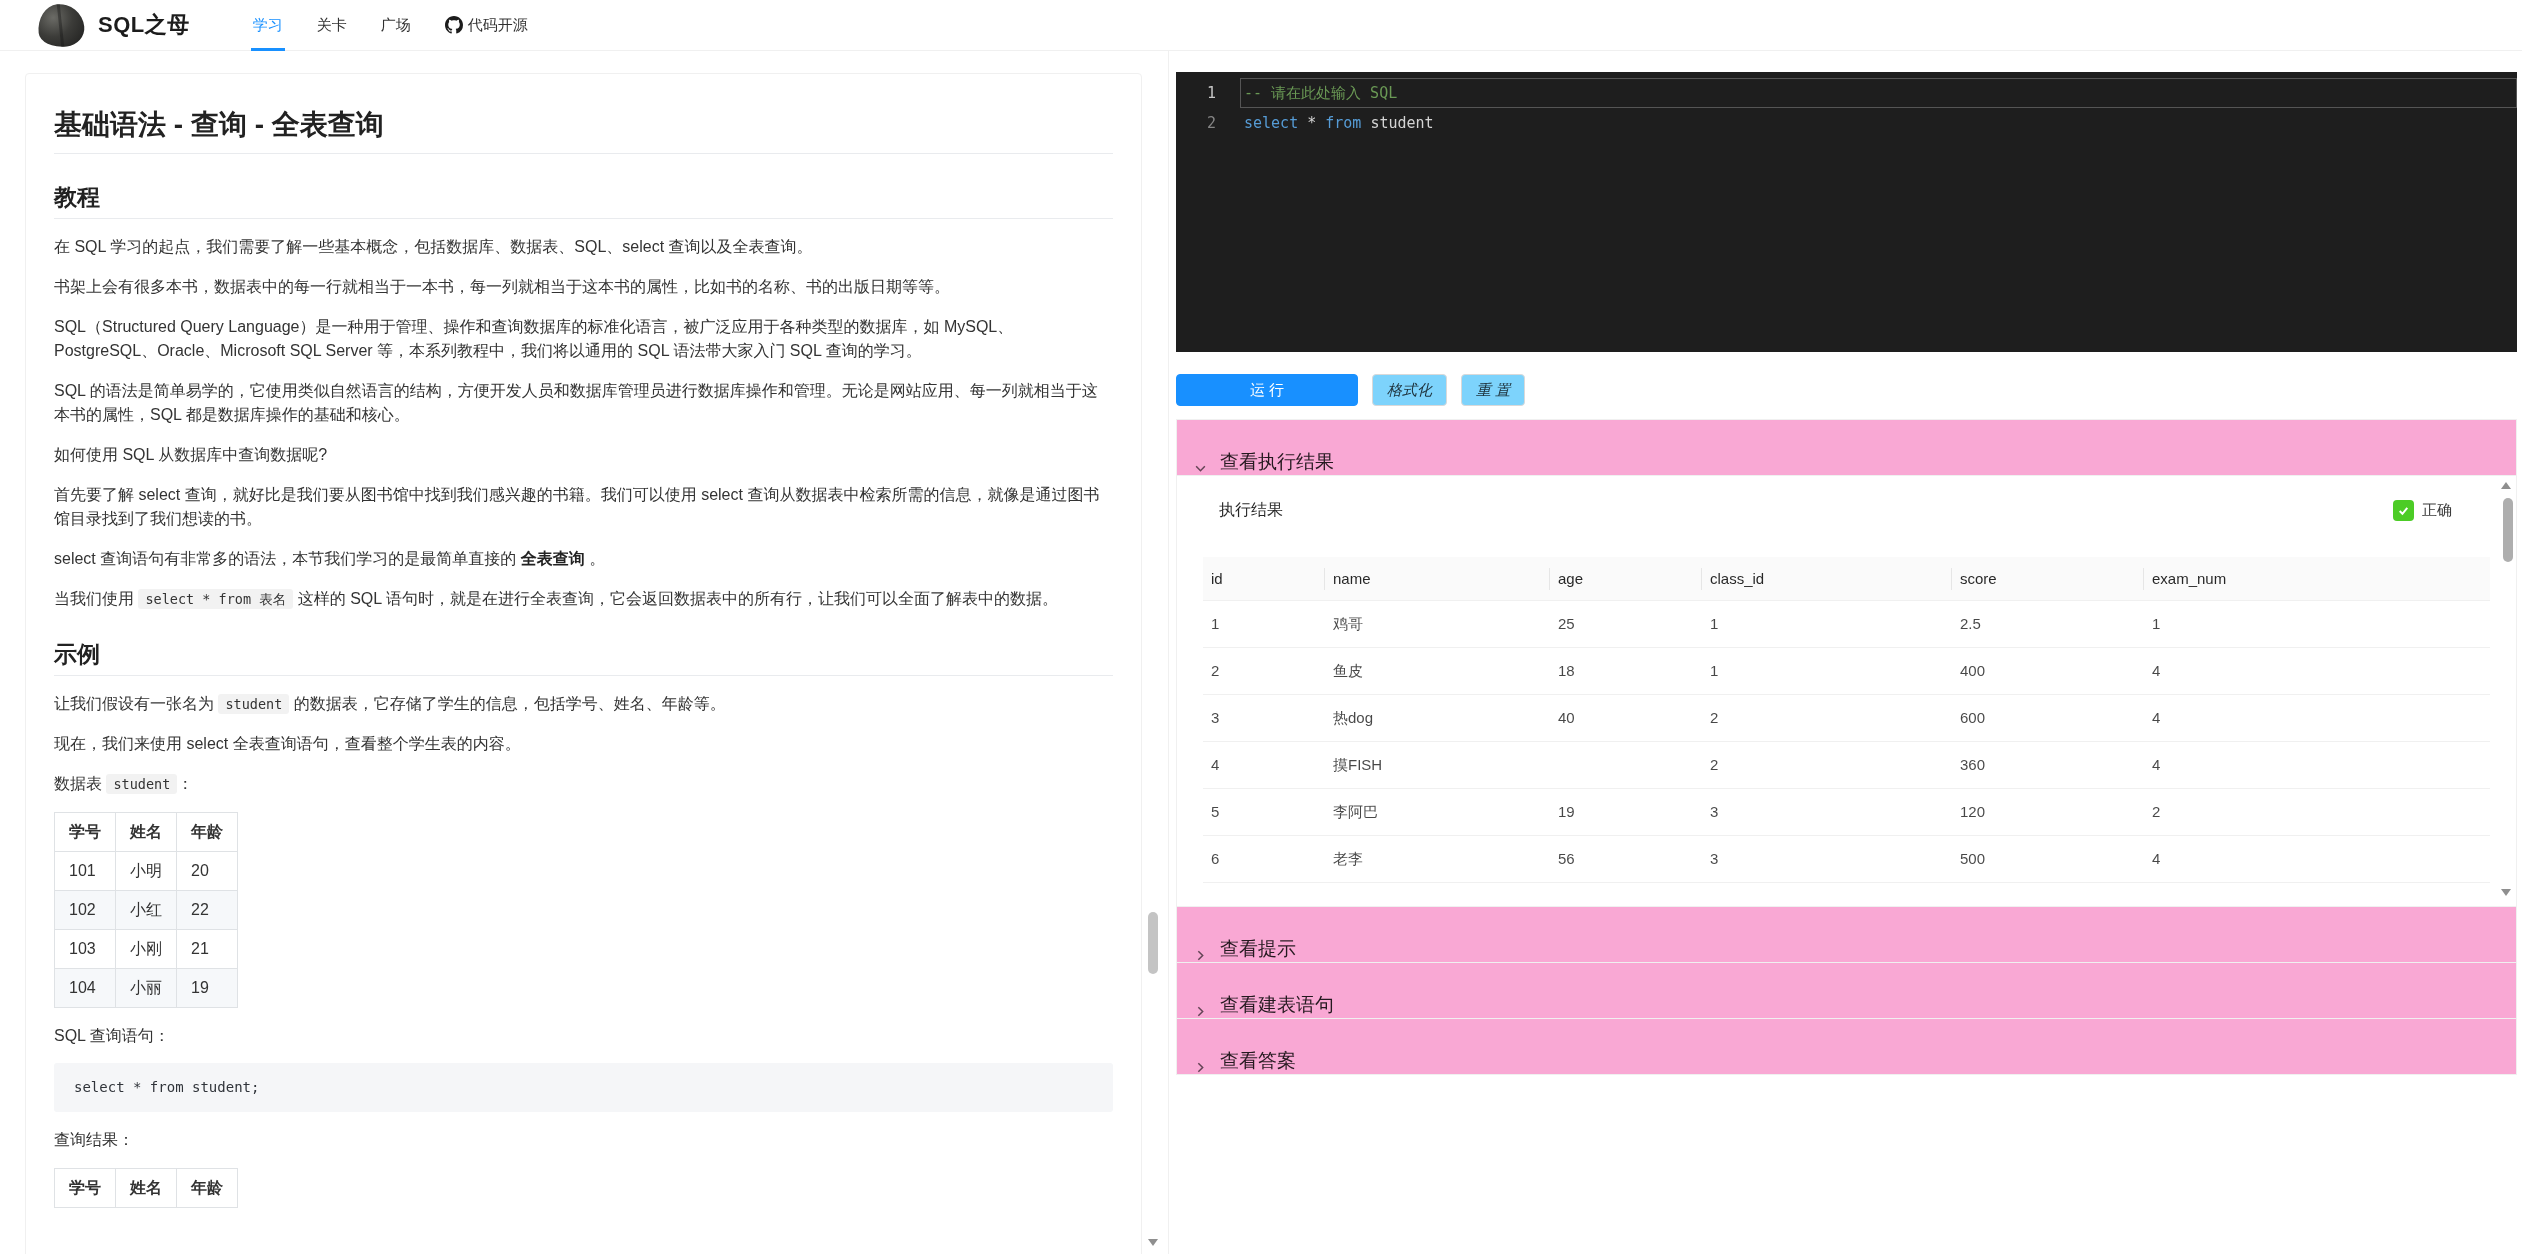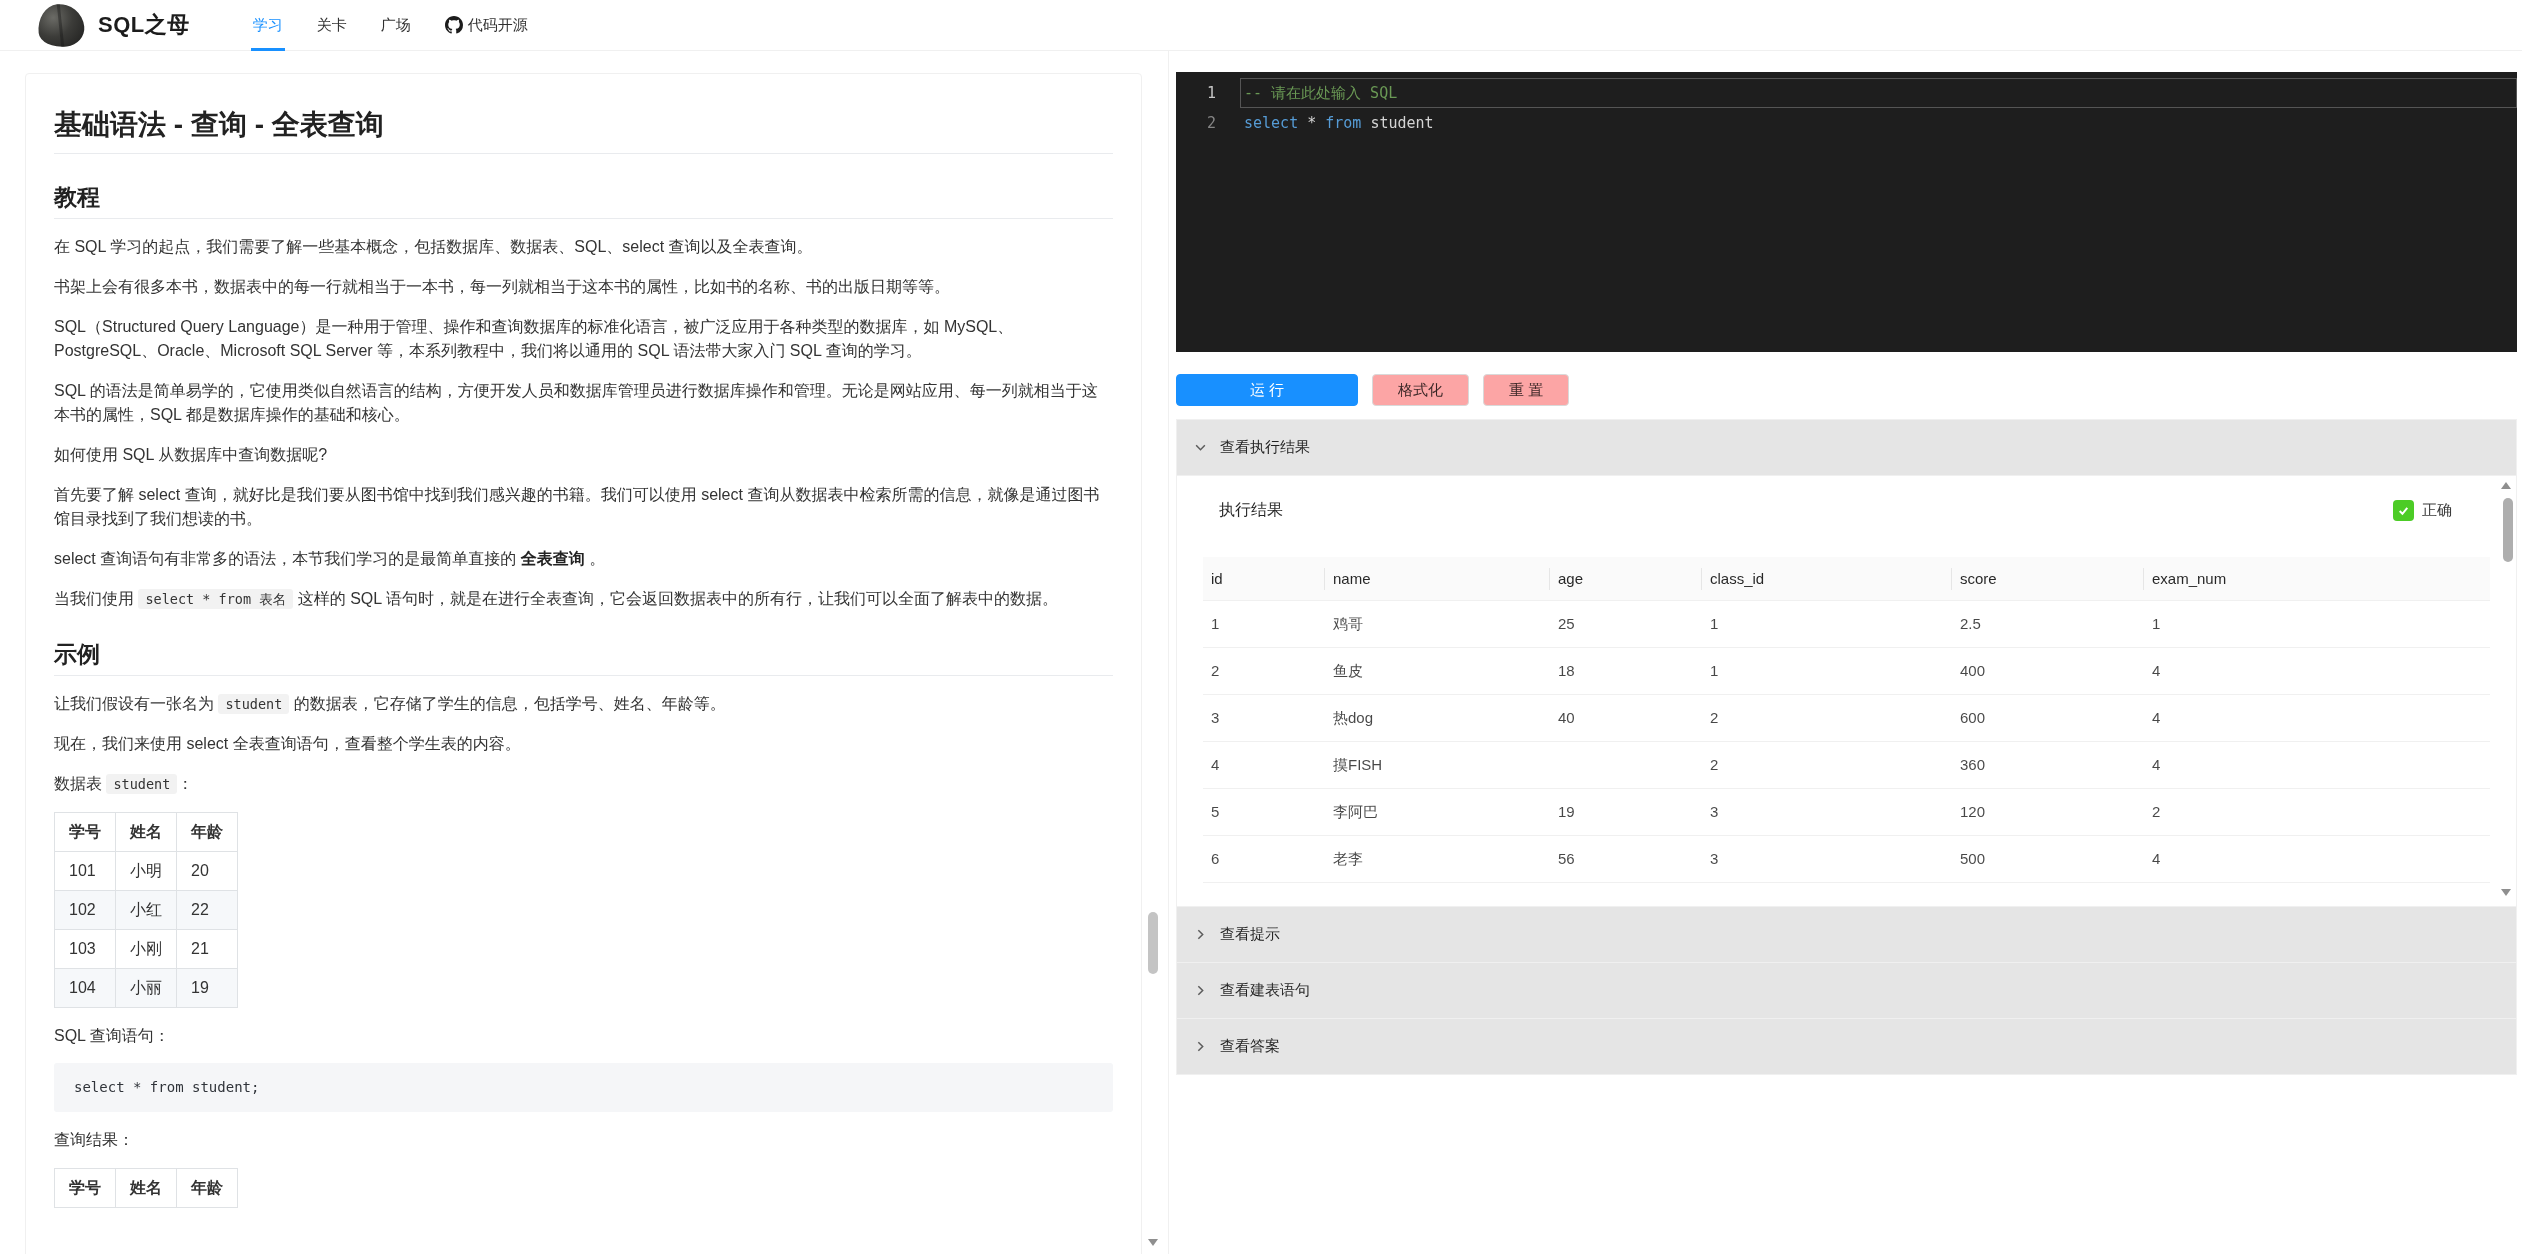--- a/index.html
+++ b/index.html
@@ -61,27 +61,27 @@
     border:1px solid #555;pointer-events:none;}
   .tok-comment{color:#6a9955;}
   .tok-keyword{color:#569cd6;}
   .tok-plain{color:#d4d4d4;}
 
   
   .btn-row{position:absolute;left:7px;top:323px;display:flex;align-items:center;}
   .btn{height:32px;border-radius:4px;font-size:15px;cursor:pointer;
     font-family:"Liberation Sans","DejaVu Sans",sans-serif;}
   .btn-primary{width:182px;background:#1890ff;border:1px solid #1890ff;color:#fff;}
-  .btn-default{background:#fca5a5;border:1px solid #d9d9d9;color:rgba(0,0,0,.78);padding:0 25px;}
+  .btn-default{background:#7dd3fc;border:1px solid #d9d9d9;color:rgba(0,0,0,.78);padding:0 14px;font-style:italic;}
   .btn + .btn{margin-left:14px;}
 
   
   .collapse{position:absolute;left:7px;top:368px;width:1341px;border-bottom:1px solid #f0f0f0;}
-  .cheader{height:56px;display:flex;align-items:center;padding-left:17px;background:#e5e5e5;
-    border:1px solid #f0f0f0;border-bottom:none;font-size:15px;color:rgba(0,0,0,.85);cursor:pointer;}
+  .cheader{height:56px;display:flex;align-items:flex-end;padding-left:17px;background:#f9a8d4;
+    border:1px solid #f0f0f0;border-bottom:none;font-size:19px;color:rgba(0,0,0,.85);cursor:pointer;}
   .cheader .chev{display:flex;margin-right:13px;color:rgba(0,0,0,.6);}
   .cbody{position:relative;height:431px;background:#fff;border-left:1px solid #f0f0f0;
     border-right:1px solid #f0f0f0;border-top:1px solid #f0f0f0;padding:24px 28px 0 26px;overflow:hidden;}
   .result-head{display:flex;justify-content:space-between;align-items:center;padding:0 36px 0 16px;}
   .result-title{font-size:16px;color:rgba(0,0,0,.85);}
   .status{display:flex;align-items:center;gap:8px;font-size:15px;color:rgba(0,0,0,.8);}
   .check-ic{width:21px;height:21px;border-radius:4px;background:#4ccc26;display:flex;align-items:center;justify-content:center;}
   .check-ic svg{display:block;}
 
   

